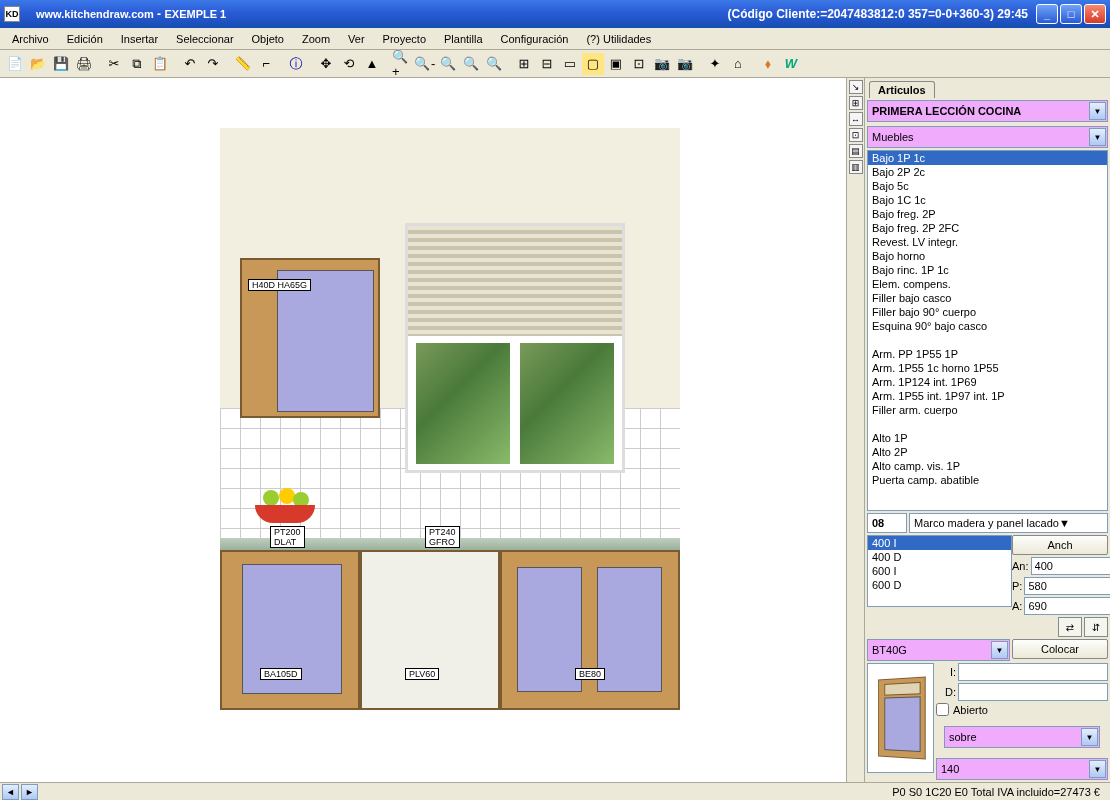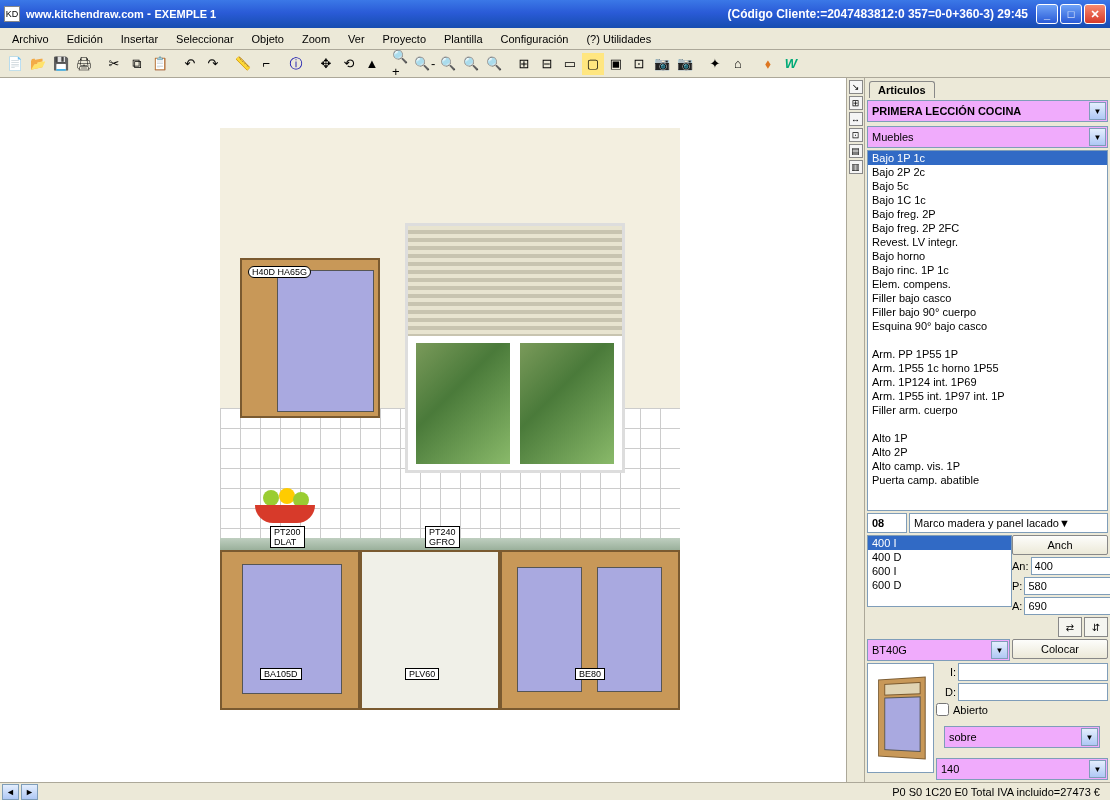--- a/index.html
+++ b/index.html
@@ -1,20 +1,20 @@
 <!DOCTYPE html>
 <html><head>
 <meta charset="utf-8">
 <style>
 * { box-sizing: border-box; margin: 0; padding: 0; font-family: "Tahoma", sans-serif; font-size: 11px; }
 body { background: #ece9d8; width: 1110px; height: 800px; overflow: hidden; }
 
 
 .titlebar { height: 28px; background: linear-gradient(to bottom, #3b78e7 0%, #2a5bd7 45%, #164db0 100%); display: flex; align-items: center; color: #fff; padding-left: 4px; }
-.titlebar .app-icon { width: 16px; height: 16px; background: #fff; color:#000; font-weight:normal; font-size:9px; display:flex; align-items:center; justify-content:center; border:1px solid #888; margin-right:6px;}
+.titlebar .app-icon { width: 16px; height: 16px; background: #fff; color:#000; font-weight:bold; font-size:9px; display:flex; align-items:center; justify-content:center; border:1px solid #888; margin-right:16px;}
 .titlebar .title { font-weight: bold; font-size: 12px; flex: 0 0 auto; }
 .titlebar .spacer { flex: 1; }
 .titlebar .client-code { font-weight: bold; font-size: 12px; margin-right: 8px; }
 .winbtns { display:flex; gap:2px; margin-right:4px;}
 .winbtn { width:22px; height:20px; border:1px solid #fff; border-radius:3px; display:flex; align-items:center; justify-content:center; font-weight:bold; color:#fff;}
 .winbtn.min,.winbtn.max{ background:linear-gradient(#6fa3f7,#2a5bd7);}
 .winbtn.close{ background:linear-gradient(#f78a6f,#d73a2a);}
 
 
 .menubar { height: 22px; background: #ece9d8; border-bottom: 1px solid #aca899; display: flex; align-items: center; padding-left: 4px; gap: 2px; }
@@ -206,21 +206,21 @@
       <div class="lower-area">
         <div class="cab b1">
             <div class="cab-panel"></div>
           </div>
         <div class="cab b2"></div>
         <div class="cab b3">
             <div class="cab-panel p1"></div>
             <div class="cab-panel p2"></div>
           </div>
       </div>
-      <div class="dlabel" style="left:28px; top:138px;border-radius:6px;">H40D HA65G</div>
+      <div class="dlabel" style="left:28px; top:151px;">H40D HA65G</div>
       <div class="dlabel" style="left:50px; top:398px; white-space:pre;">PT200
 DLAT</div>
       <div class="dlabel" style="left:205px; top:398px; white-space:pre;">PT240
 GFRO</div>
       <div class="dlabel" style="left:40px; top:540px;">BA105D</div>
       <div class="dlabel" style="left:185px; top:540px;">PLV60</div>
       <div class="dlabel" style="left:355px; top:540px;">BE80</div>
     </div>
     <div class="mini-toolbar">
       <div class="mt">↘</div>

